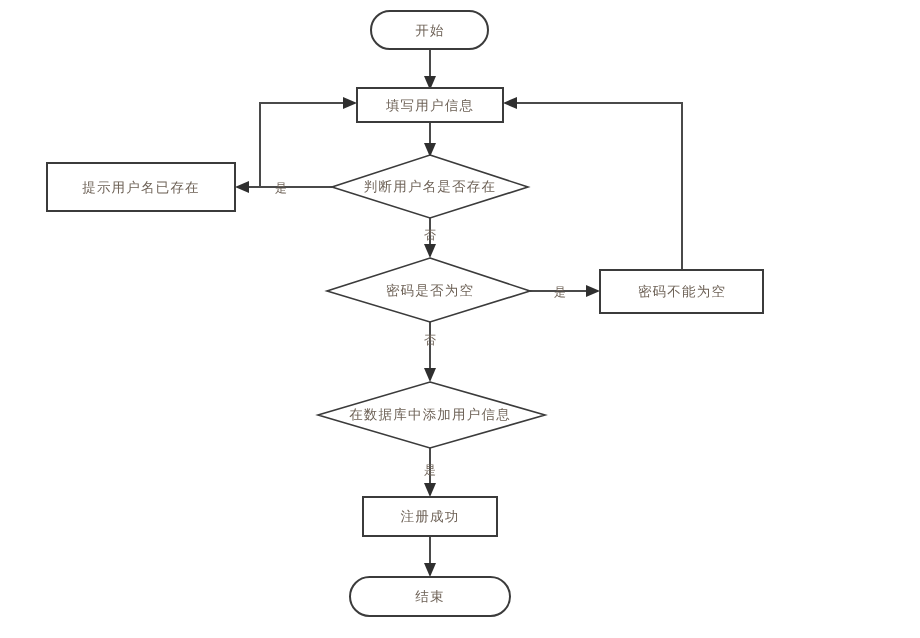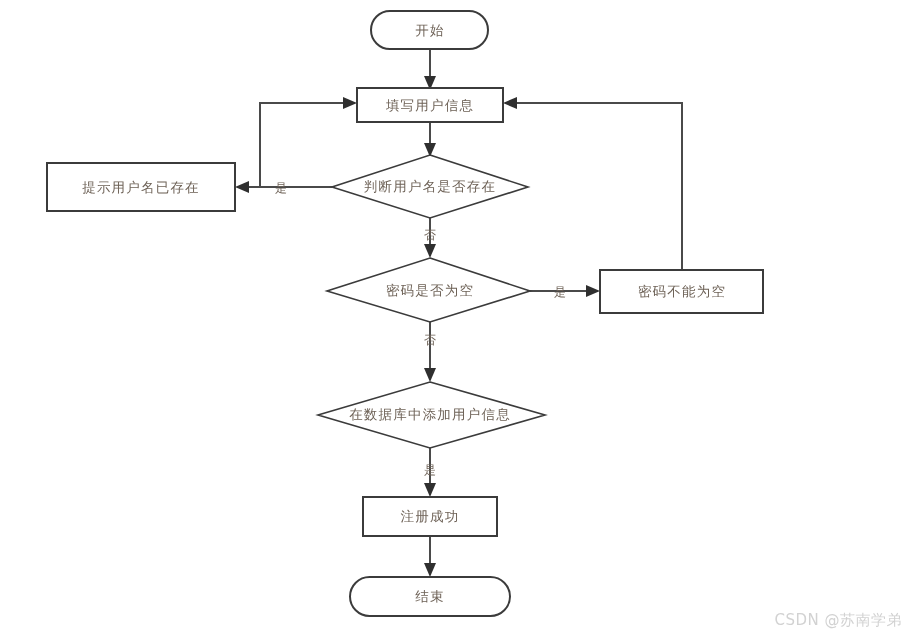--- a/index.html
+++ b/index.html
@@ -173,15 +173,14 @@
       <text class="node-text" x="430" y="517">注册成功</text>
     </g>
 
     <g>
       <rect class="node-shape" x="350" y="577" width="160" height="39" rx="19.5" ry="19.5"></rect>
       <text class="node-text" x="430" y="597">结束</text>
     </g>
 
   </svg>
 
-  <div class="watermark-text">CSDN @苏南学弟</div>
 
 </div>
 
 </body></html>

